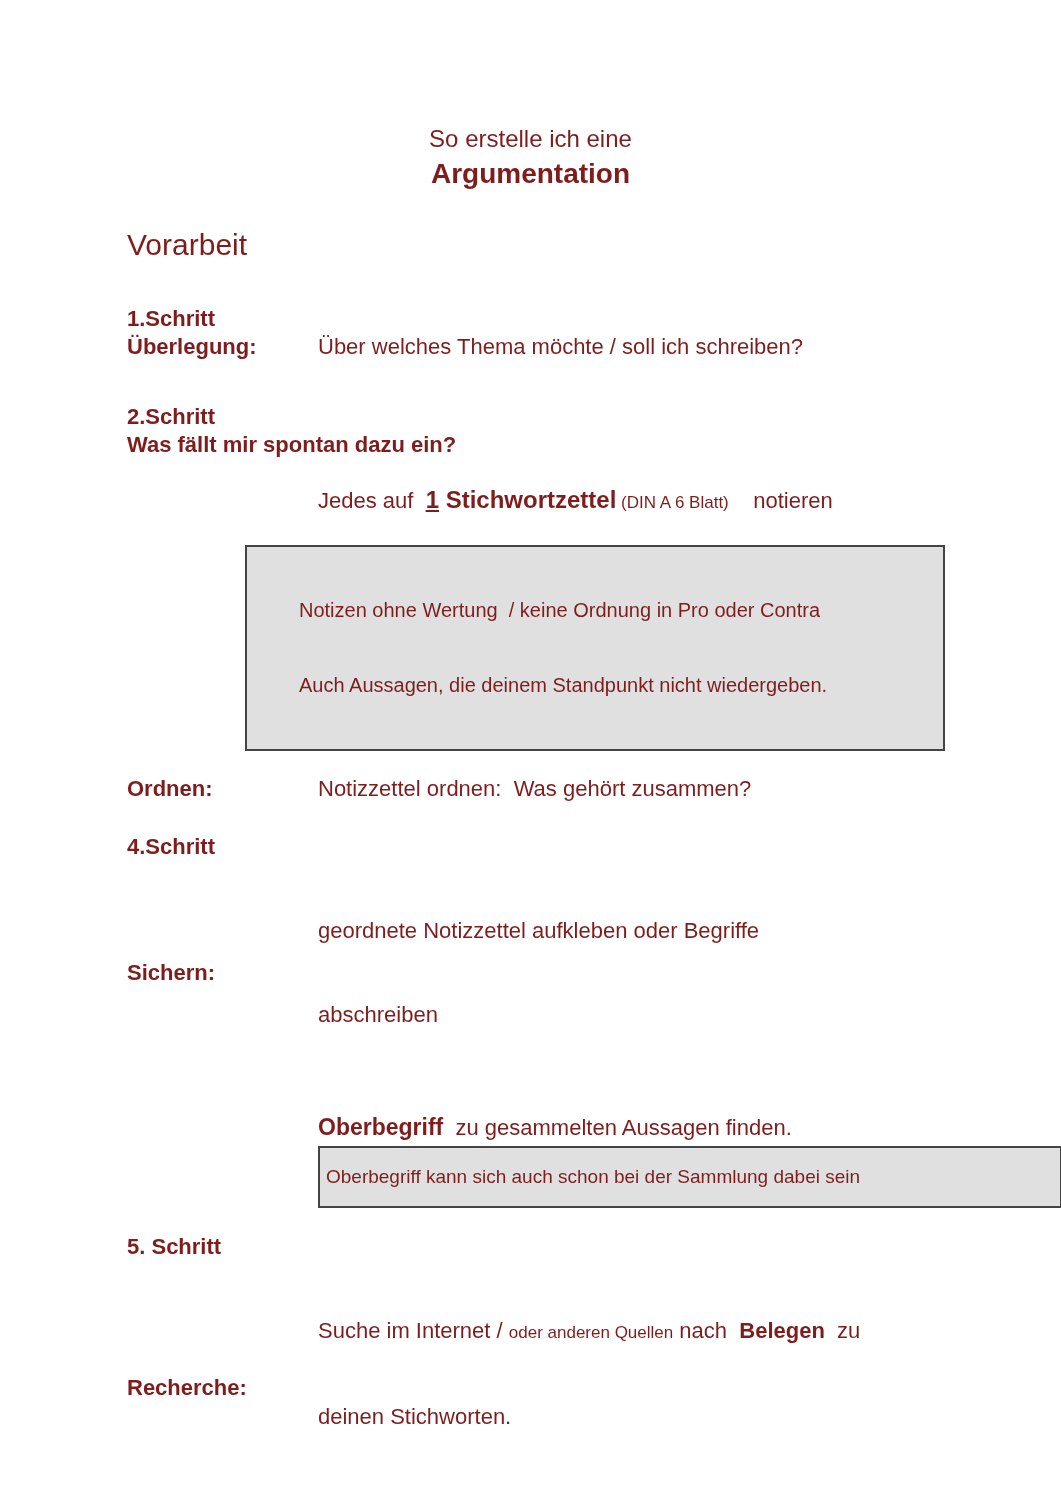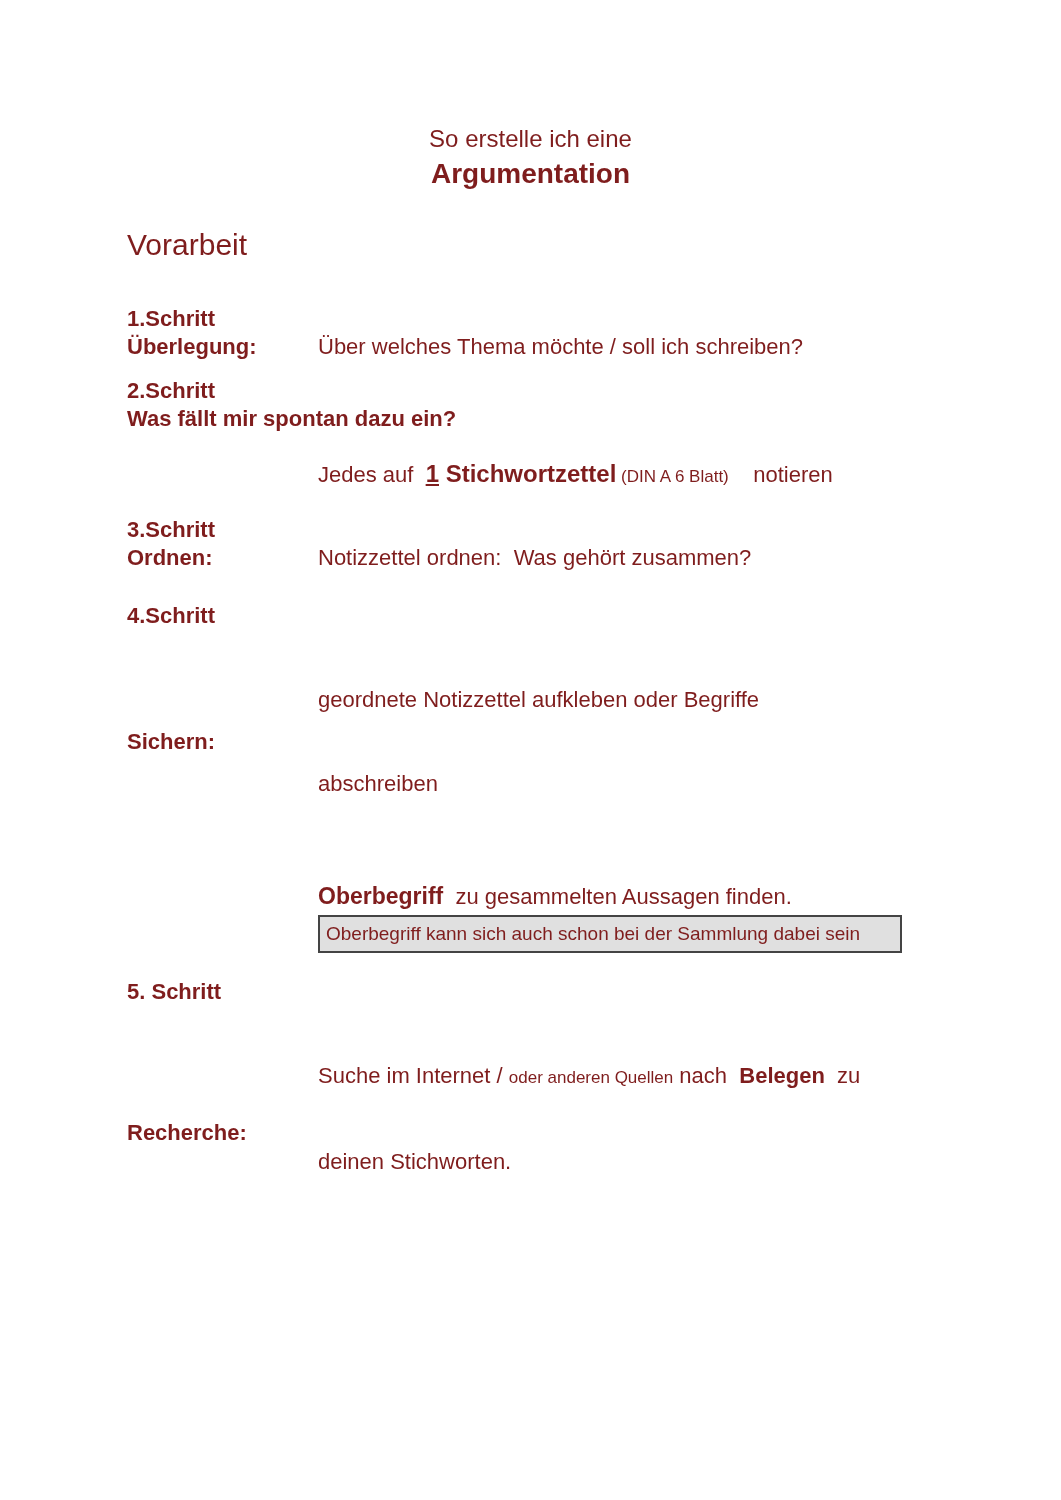--- a/index.html
+++ b/index.html
@@ -22,21 +22,21 @@
 
   h1.heading {
     margin: 34px 0 0 127px;
     font-size: 30px;
     line-height: 38px;
     font-weight: normal;
   }
 
   .step { margin-left: 127px; }
   .m-step1 { margin-top: 41px; }
-  .m-step2 { margin-top: 16px; }
+  .m-step2 { margin-top: 42px; }
   .m-step3 { margin-top: 24px; }
   .m-step4 { margin-top: 30px; }
   .m-step5 { margin-top: 25px; }
 
   .num { font-weight: bold; white-space: pre-wrap; }
   .row { display: flex; align-items: center; }
   .label { flex: 0 0 191px; width: 191px; font-weight: bold; white-space: pre-wrap; }
   .content { white-space: pre-wrap; max-width: 660px; }
   .b { font-weight: bold; }
   .u { text-decoration: underline; }
@@ -62,25 +62,25 @@
     white-space: pre-wrap;
   }
   .ober-line {
     margin: 27px 0 0 318px;
     line-height: 30px;
     white-space: pre-wrap;
   }
   .ober-line .b { font-size: 23px; }
   .box2 {
     margin: 3px 0 0 318px;
-    width: 584px;
+    width: 744px;
     box-sizing: border-box;
     background: #e0e0e0;
     border: 2px solid #444444;
-    padding: 7px 6px;
+    padding: 19px 6px;
     font-size: 19px;
     line-height: 20px;
     white-space: pre-wrap;
   }
 </style>
 </head>
 <body>
 
 <div class="page">
 
@@ -99,23 +99,26 @@
     </div>
   </section>
 
   <section class="step m-step2">
     <div class="num">2.Schritt</div>
     <div class="num">Was fällt mir spontan dazu ein?</div>
   </section>
 
   <div class="note-indent"><span>Jedes auf  </span><span class="b u big">1</span><span class="b big"> Stichwortzettel</span><span class="small"> (DIN A 6 Blatt)</span><span>    notieren</span></div>
 
+  <div class="box1">
+    <div>Notizen ohne Wertung  / keine Ordnung in Pro oder Contra</div>
+    <div>Auch Aussagen, die deinem Standpunkt nicht wiedergeben.</div>
+  </div>
 
   <section class="step m-step3">
-    <div class="num">3.Schritt</div>
     <div class="row">
       <div class="label">Ordnen:</div>
       <div class="content">Notizzettel ordnen:  Was gehört zusammen?</div>
     </div>
   </section>
 
   <section class="step m-step4">
     <div class="num">4.Schritt</div>
     <div class="row">
       <div class="label">Sichern:</div>

